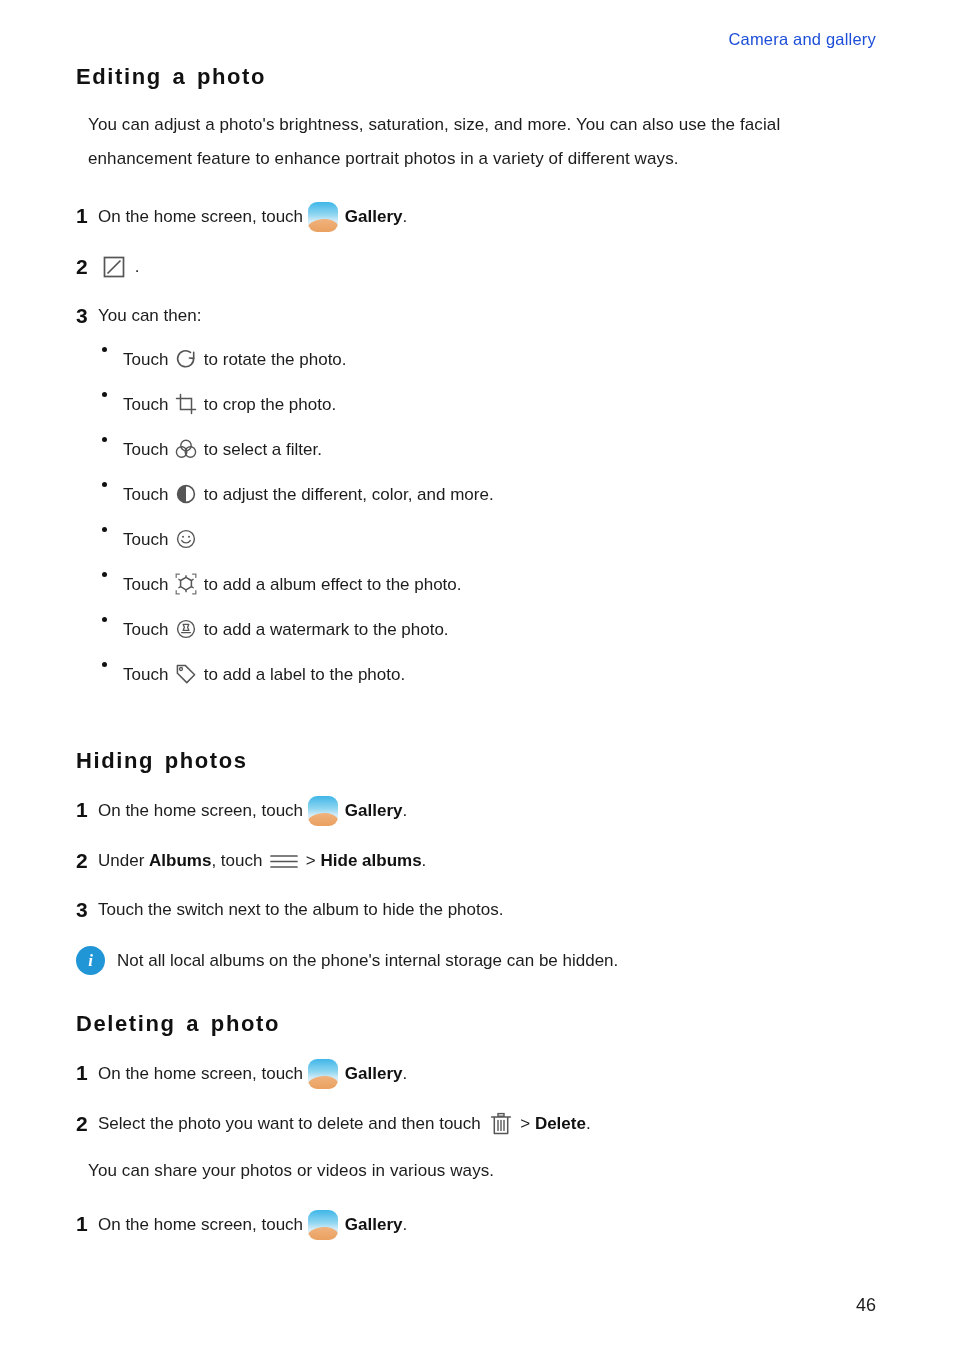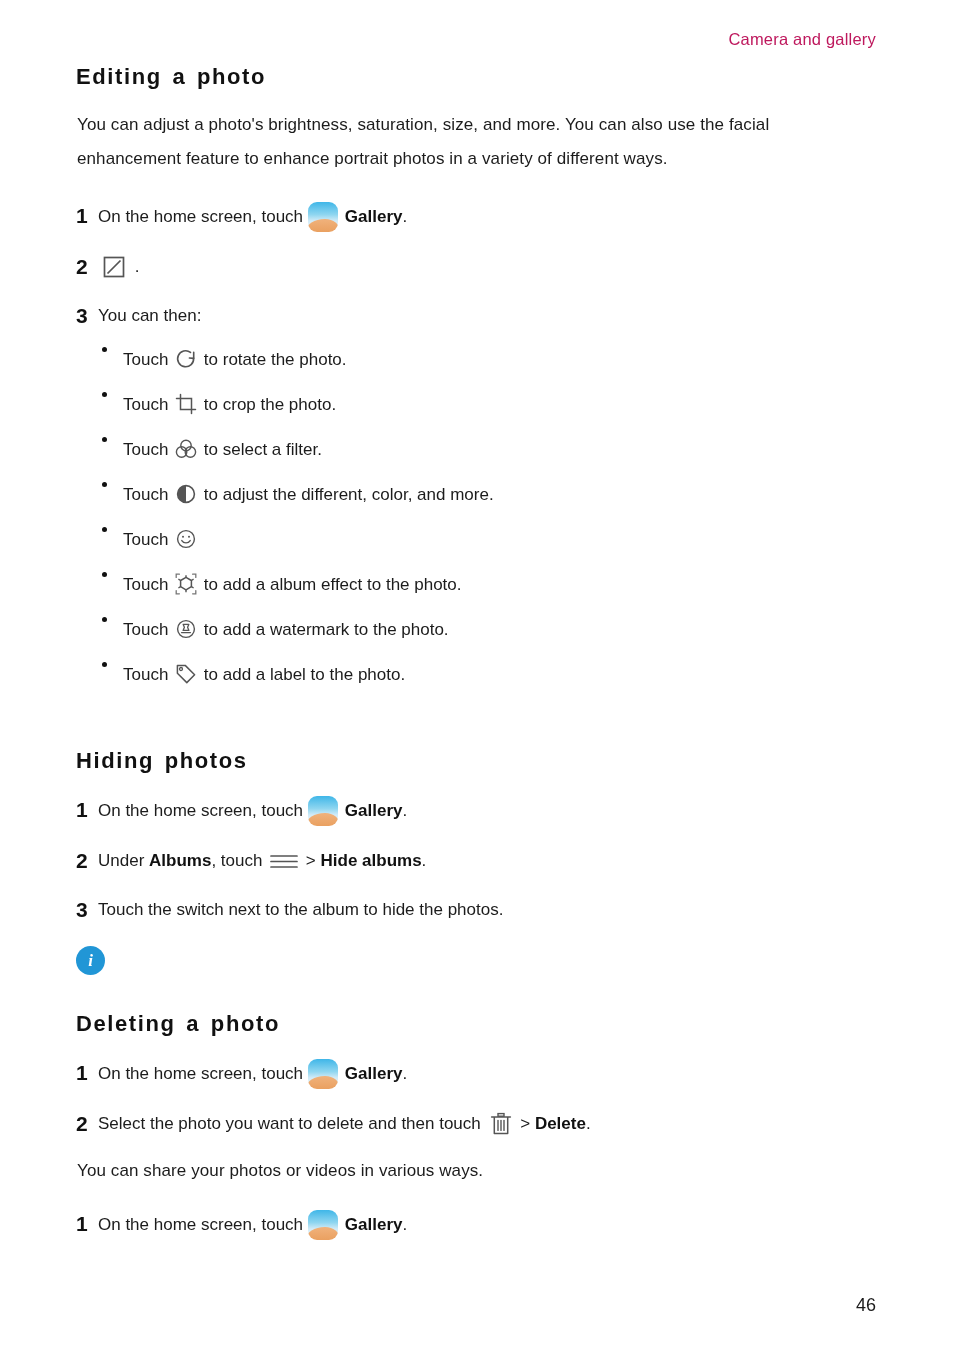--- a/index.html
+++ b/index.html
@@ -19,21 +19,21 @@
     overflow: hidden;
     box-sizing: border-box;
   }
 
   
   .running-header {
     position: absolute;
     top: 30px;
     right: 78px;
     font-size: 16.5px;
-    color: #be185d;
+    color: #1d4ed8;
     letter-spacing: 0.2px;
     white-space: nowrap;
   }
 
   
   .content {
     position: absolute;
     left: 76px;
     right: 76px;
     top: 60px;
@@ -45,21 +45,21 @@
     color: #111;
     margin: 0;
     letter-spacing: 1.6px;
     word-spacing: 3px;
   }
 
   p.body-text {
     font-size: 17px;
     line-height: 34px;
     color: #1c1c1c;
-    margin: 1px;
+    margin: 12px;
     letter-spacing: 0.1px;
   }
 
   
   .step {
     display: flex;
     align-items: flex-start;
     font-size: 17px;
     line-height: 28px;
     color: #1c1c1c;
@@ -355,20 +355,21 @@
 
     <div class="step" style="margin-top:21px;">
       <span class="step-num">3</span>
       <span class="step-body">
         <span class="t">Touch the switch next to the album to hide the photos.</span>
       </span>
     </div>
 
     <div class="note" style="margin-top:22px;">
       <span class="info-badge">i</span>
+      <span class="t">Not all local albums on the phone's internal storage can be hidden.</span>
     </div>
 
     <h2 class="section-title" style="margin-top:36px;">Deleting a photo</h2>
 
     <div class="step" style="margin-top:22px;">
       <span class="step-num">1</span>
       <span class="step-body">
         <span class="t">On the home screen, touch </span>
         <span class="icon gallery-icon">
             <span class="sand"></span>

